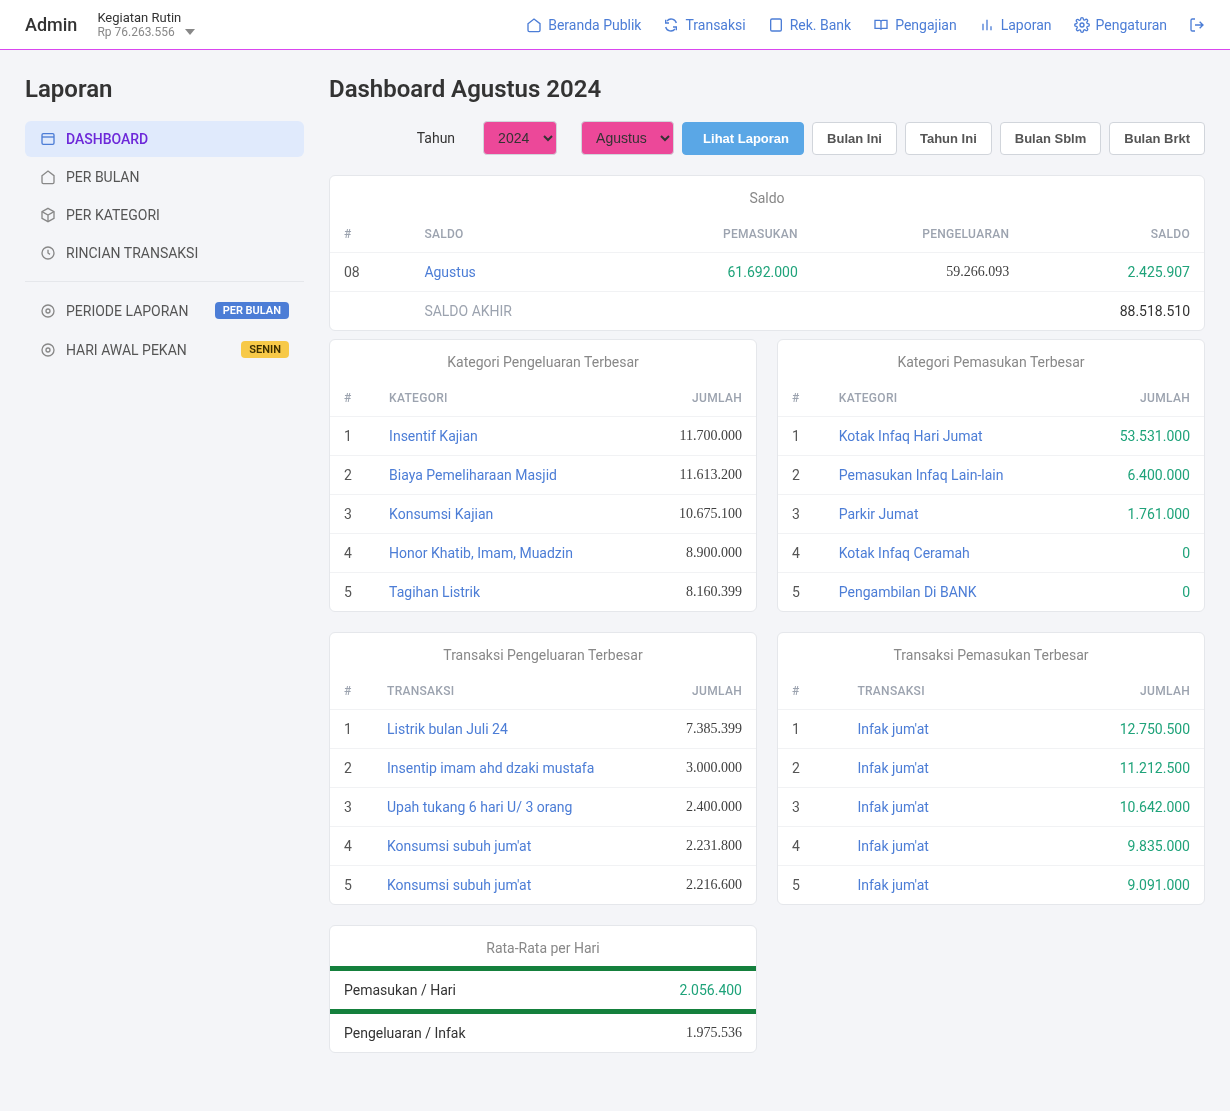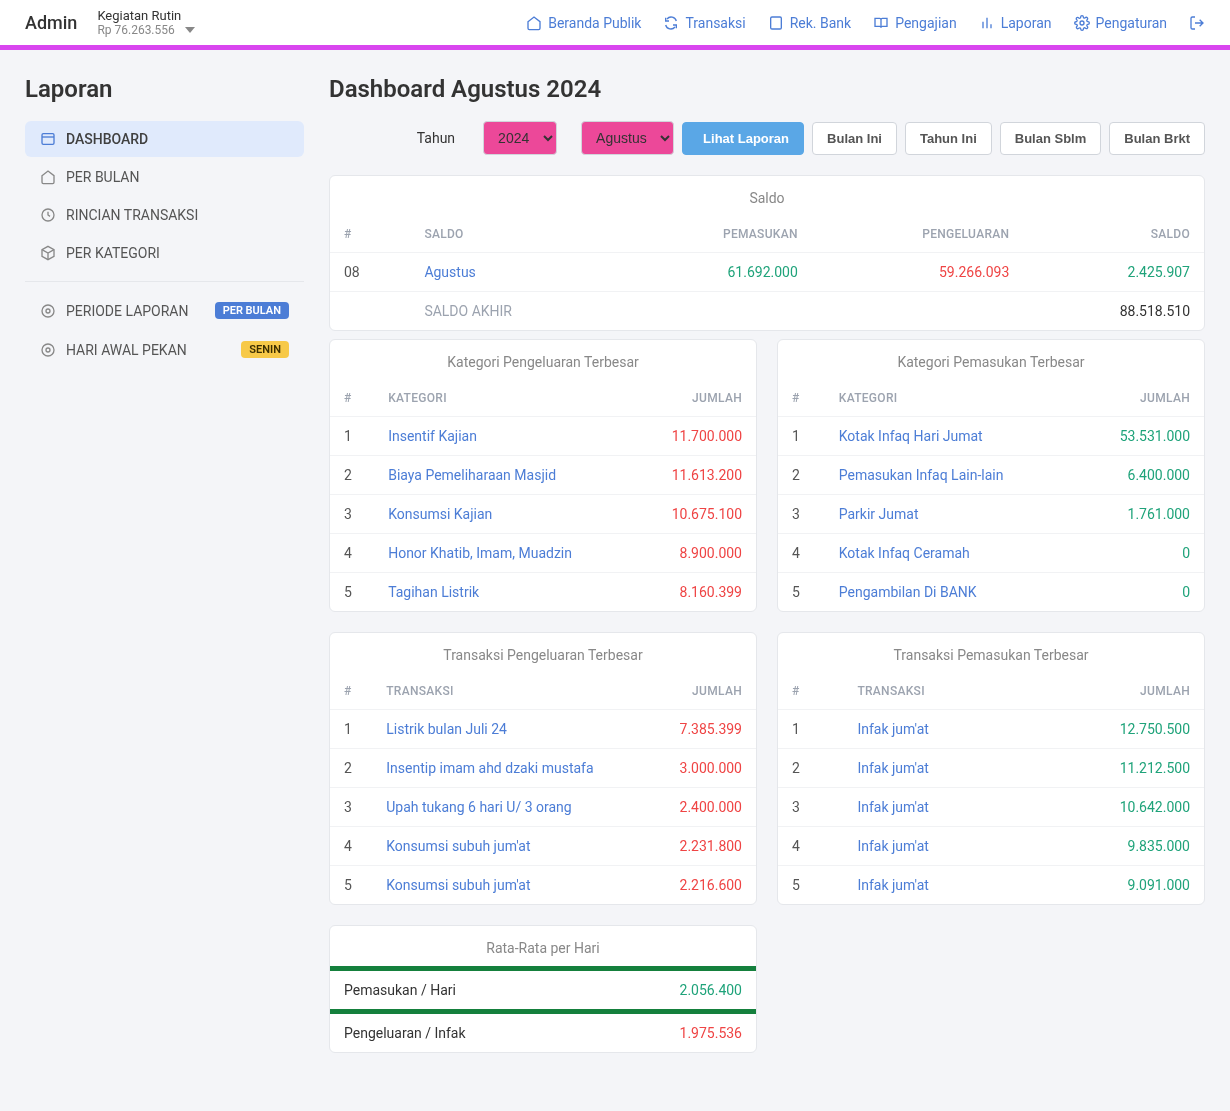--- a/index.html
+++ b/index.html
@@ -1,32 +1,32 @@
 <!DOCTYPE html>
 <html><head>
   <meta charset="utf-8">
   <style>
     * { box-sizing: border-box; margin: 0; padding: 0; }
     body { font-family: -apple-system, BlinkMacSystemFont, "Segoe UI", Roboto, sans-serif; background: #f4f5f8; color: #333; font-size: 14px; }
-    .topbar { background: #fff; height: 50px; display: flex; align-items: center; padding: 0 25px; border-bottom: 5px solid #d946ef; }
+    .topbar { background: #fff; height: 50px; display: flex; align-items: center; padding: 0 25px; border-bottom: 1px solid #d946ef; }
     .brand { font-size: 18px; font-weight: 500; color: #333; margin-right: 20px; }
     .org-info { display: flex; flex-direction: column; margin-right: auto; cursor: pointer; }
     .org-name { font-size: 13px; color: #333; }
     .org-balance-row { display: flex; align-items: center; gap: 10px; }
     .org-balance { font-size: 12px; color: #888; }
     .caret-down { width: 0; height: 0; border-left: 5px solid transparent; border-right: 5px solid transparent; border-top: 6px solid #888; }
     .topnav { display: flex; gap: 22px; }
     .topnav a { display: flex; align-items: center; gap: 6px; color: #4c7dd6; text-decoration: none; font-size: 14px; }
     .topnav svg { stroke: #4c7dd6; }
     .main { display: flex; }
     .sidebar { width: 304px; padding: 25px 0 25px 25px; }
     .sidebar h1 { font-size: 24px; font-weight: 600; color: #333; margin-bottom: 18px; }
     .side-list { list-style: none; }
     .side-item { display: flex; align-items: center; gap: 10px; padding: 10px 15px; border-radius: 6px; cursor: pointer; color: #555; font-size: 14px; margin-bottom: 2px; }
-    .side-item.active { background: #e0eafc; color: #404040; font-weight: 500; }
+    .side-item.active { background: #e0eafc; color: #6d28d9; font-weight: 500; }
     .side-item.active svg { stroke: #4c7dd6; }
     .side-item svg { stroke: #888; }
     .side-divider { border: none; border-top: 1px solid #e5e7eb; margin: 10px 0; }
     .side-item .badge { margin-left: auto; padding: 2px 8px; border-radius: 4px; font-size: 11px; font-weight: 600; }
     .badge-blue { background: #4c7dd6; color: #fff; }
     .badge-yellow { background: #f7c948; color: #3b2e00; }
     .content { flex: 1; padding: 25px; }
     .content h1 { font-size: 24px; font-weight: 600; margin-bottom: 18px; }
     .filter-bar { display: flex; align-items: center; gap: 8px; justify-content: flex-end; margin-bottom: 20px; }
     .filter-bar label { font-size: 14px; color: #333; margin-right: 4px; }
@@ -35,21 +35,21 @@
     .btn-primary { background: #5aa7e6; color: #fff; border-color: #5aa7e6; padding-left: 20px; }
     .card { background: #fff; border: 1px solid #e5e7eb; border-radius: 6px; }
     .card-title { text-align: center; padding: 14px 0 10px; color: #888; font-size: 14px; }
     .table { width: 100%; border-collapse: collapse; }
     .table th { text-align: left; padding: 11px 14px; font-size: 12px; font-weight: 500; color: #9ca3af; letter-spacing: 0.3px; }
     .table th.right, .table td.right { text-align: right; }
     .table td { padding: 11px 14px; border-top: 1px solid #f1f2f4; font-size: 14px; }
     .table td.num { color: #555; }
     .table td.link { color: #4c7dd6; }
     .green { color: #1fa37a; }
-    .red { color: #ef4444; }
+    .red { color: #404040; font-family: Liberation Serif, serif; }
     .gray { color: #9ca3af; }
     .saldo-card { margin-bottom: 8px; }
     .row2 { display: flex; gap: 20px; margin-bottom: 20px; }
     .row2 .card { flex: 1; }
     .row2.single { justify-content: flex-start; }
     .row2.single .card { flex: 0 0 calc(50% - 10px); }
     .avg-row { display: flex; justify-content: space-between; padding: 11px 14px; border-top: 5px solid #15803d; }
   </style>
 </head>
 <body>
@@ -124,31 +124,31 @@
         <span>DASHBOARD</span>
       </li>
       <li class="side-item">
         <svg width="16" height="16" viewBox="0 0 24 24" fill="none" stroke-width="2">
             <path d="M3 10l9-7 9 7v10a2 2 0 0 1-2 2H5a2 2 0 0 1-2-2z"></path>
           </svg>
         <span>PER BULAN</span>
       </li>
       <li class="side-item">
         <svg width="16" height="16" viewBox="0 0 24 24" fill="none" stroke-width="2">
+            <path d="M12 2l9 5v10l-9 5-9-5V7z"></path>
+            <path d="M3 7l9 5 9-5M12 22V12"></path>
+          </svg>
+        <span>PER KATEGORI</span>
+      </li>
+      <li class="side-item">
+        <svg width="16" height="16" viewBox="0 0 24 24" fill="none" stroke-width="2">
             <circle cx="12" cy="12" r="9"></circle>
             <path d="M12 7v5l3 2"></path>
           </svg>
         <span>RINCIAN TRANSAKSI</span>
-      </li>
-      <li class="side-item">
-        <svg width="16" height="16" viewBox="0 0 24 24" fill="none" stroke-width="2">
-            <path d="M12 2l9 5v10l-9 5-9-5V7z"></path>
-            <path d="M3 7l9 5 9-5M12 22V12"></path>
-          </svg>
-        <span>PER KATEGORI</span>
       </li>
       <hr class="side-divider">
       <li class="side-item">
         <svg width="16" height="16" viewBox="0 0 24 24" fill="none" stroke-width="2">
             <circle cx="12" cy="12" r="3"></circle>
             <circle cx="12" cy="12" r="9"></circle>
           </svg>
         <span>PERIODE LAPORAN</span>
         <span class="badge badge-blue">PER BULAN</span>
       </li>

